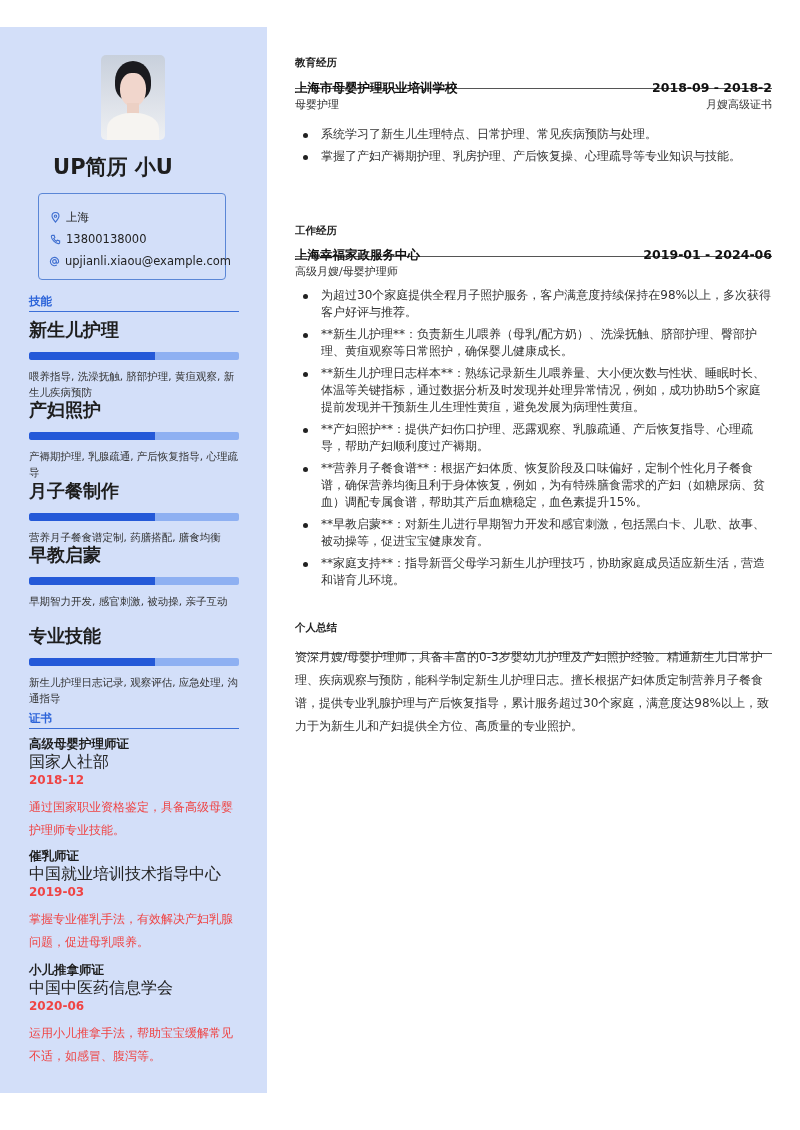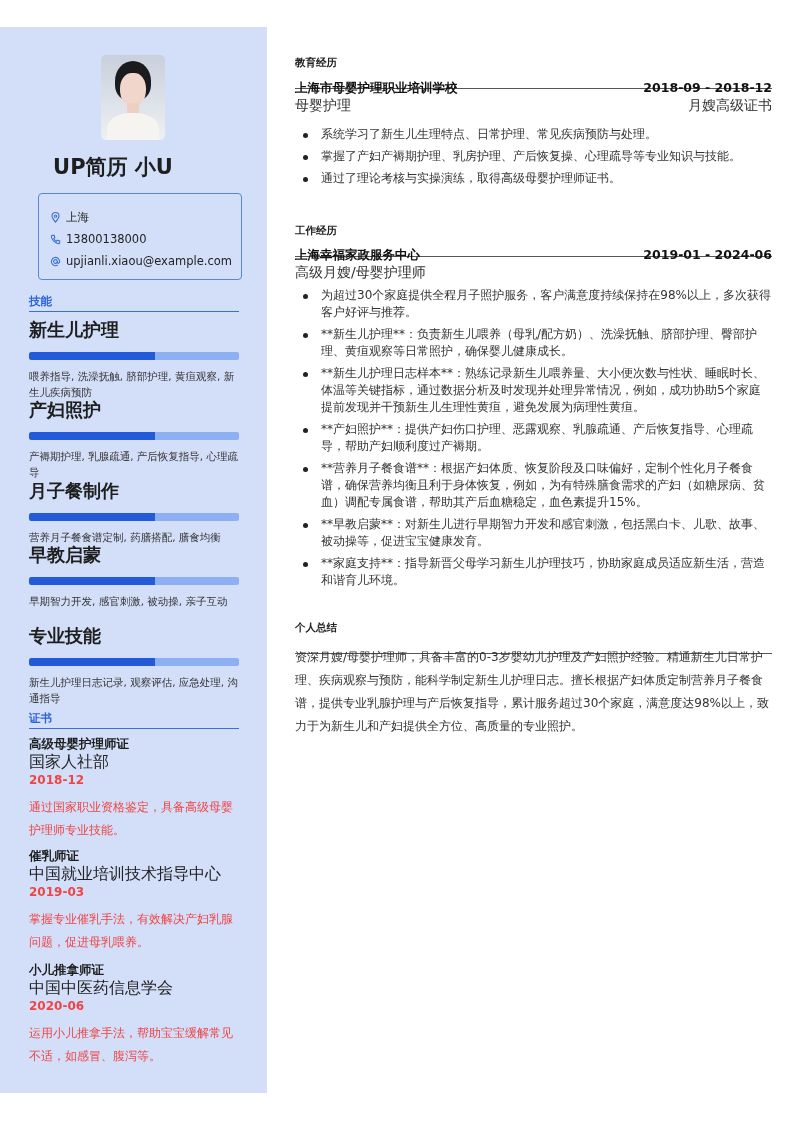--- a/index.html
+++ b/index.html
@@ -18,21 +18,21 @@
     .photo .hair { position: absolute; left: 14px; top: 6px; width: 36px; height: 40px; border-radius: 50% 50% 40% 40%; background: #1b1b1f; }
     .photo .face { position: absolute; left: 19px; top: 18px; width: 26px; height: 34px; border-radius: 45% 45% 50% 50%; background: #f1d6cc; }
     .photo .neck { position: absolute; left: 26px; top: 48px; width: 12px; height: 14px; background: #ecd0c4; }
     .photo .body { position: absolute; left: 6px; top: 58px; width: 52px; height: 34px; border-radius: 45% 45% 0 0; background: #f6f4f1; }
 
     .name {
       position: absolute; left: 0; top: 153px; width: 226px; text-align: center;
       font-size: 21px; font-weight: bold; color: #1e1e1e;
     }
     .contact-box {
-      position: absolute; left: 38px; top: 193px; width: 204px; height: 87px;
+      position: absolute; left: 38px; top: 193px; width: 188px; height: 87px;
       border: 1.5px solid #5a86d6; border-radius: 4px;
       padding: 12px 0 0 10px;
     }
     .contact-row { display: flex; align-items: center; height: 22px; font-size: 11.5px; color: #222; }
     .contact-row .ic { width: 12px; height: 12px; margin-right: 5px; display: inline-flex; align-items: center; justify-content: center; color: #3f6fd0; }
     .contact-row .ic svg { width: 11px; height: 11px; }
 
     .side-section-title {
       position: absolute; left: 29px; width: 210px;
       font-size: 11.5px; font-weight: bold; color: #2b63d9;
@@ -50,21 +50,21 @@
     .cert-date { font-size: 12px; font-weight: bold; color: #ef4444; line-height: 19px; }
     .cert-desc { margin-top: 6px; font-size: 12px; color: #ef4444; line-height: 23px; }
     .sec-title {
       position: absolute; left: 295px; width: 477px;
       font-size: 10.5px; font-weight: bold; color: #222;
       border-bottom: 1.5px solid #555; padding-bottom: 18px;
     }
     .entry-head { position: absolute; left: 295px; width: 477px; display: flex; justify-content: space-between; }
     .entry-org { font-size: 12.5px; font-weight: bold; color: #111; }
     .entry-date { font-size: 12.5px; font-weight: bold; color: #111; }
-    .entry-sub { position: absolute; left: 295px; width: 477px; display: flex; justify-content: space-between; font-size: 14px; color: #333; }
+    .entry-sub { position: absolute; left: 295px; width: 477px; display: flex; justify-content: space-between; font-size: 11px; color: #333; }
 
     .bullets { position: absolute; left: 295px; width: 477px; list-style: none; }
     .bullets li { position: relative; padding-left: 26px; font-size: 12px; line-height: 17px; color: #333; margin-bottom: 5px; }
     .bullets li::before { content: ""; position: absolute; left: 8px; top: 7px; width: 5px; height: 5px; border-radius: 50%; background: #222; }
 
     .summary { position: absolute; left: 295px; top: 646px; width: 477px; font-size: 12px; line-height: 23px; color: #333; }
   </style>
 </head>
 <body>
 
@@ -169,30 +169,29 @@
 <div class="cert" style="top:960px;">
   <div class="cert-name">小儿推拿师证</div>
   <div class="cert-org">中国中医药信息学会</div>
   <div class="cert-date">2020-06</div>
   <div class="cert-desc">运用小儿推拿手法，帮助宝宝缓解常见不适，如感冒、腹泻等。</div>
 </div>
 
 <div class="sec-title" style="top:56px;">教育经历</div>
 <div class="entry-head" style="top:80px;">
   <span class="entry-org">上海市母婴护理职业培训学校</span>
-  <span class="entry-date">2018-09 - 2018-12</span>
+  <span class="entry-date">2018-09 - 2018-2</span>
 </div>
 <div class="entry-sub" style="top:97px;">
   <span>母婴护理</span>
   <span>月嫂高级证书</span>
 </div>
 <ul class="bullets" style="top:126px;font-family:Liberation Serif, serif;">
   <li>系统学习了新生儿生理特点、日常护理、常见疾病预防与处理。</li>
   <li>掌握了产妇产褥期护理、乳房护理、产后恢复操、心理疏导等专业知识与技能。</li>
-  <li>通过了理论考核与实操演练，取得高级母婴护理师证书。</li>
 </ul>
 
 <div class="sec-title" style="top:224px;">工作经历</div>
 <div class="entry-head" style="top:247px;">
   <span class="entry-org">上海幸福家政服务中心</span>
   <span class="entry-date">2019-01 - 2024-06</span>
 </div>
 <div class="entry-sub" style="top:264px;">
   <span>高级月嫂/母婴护理师</span>
 </div>

